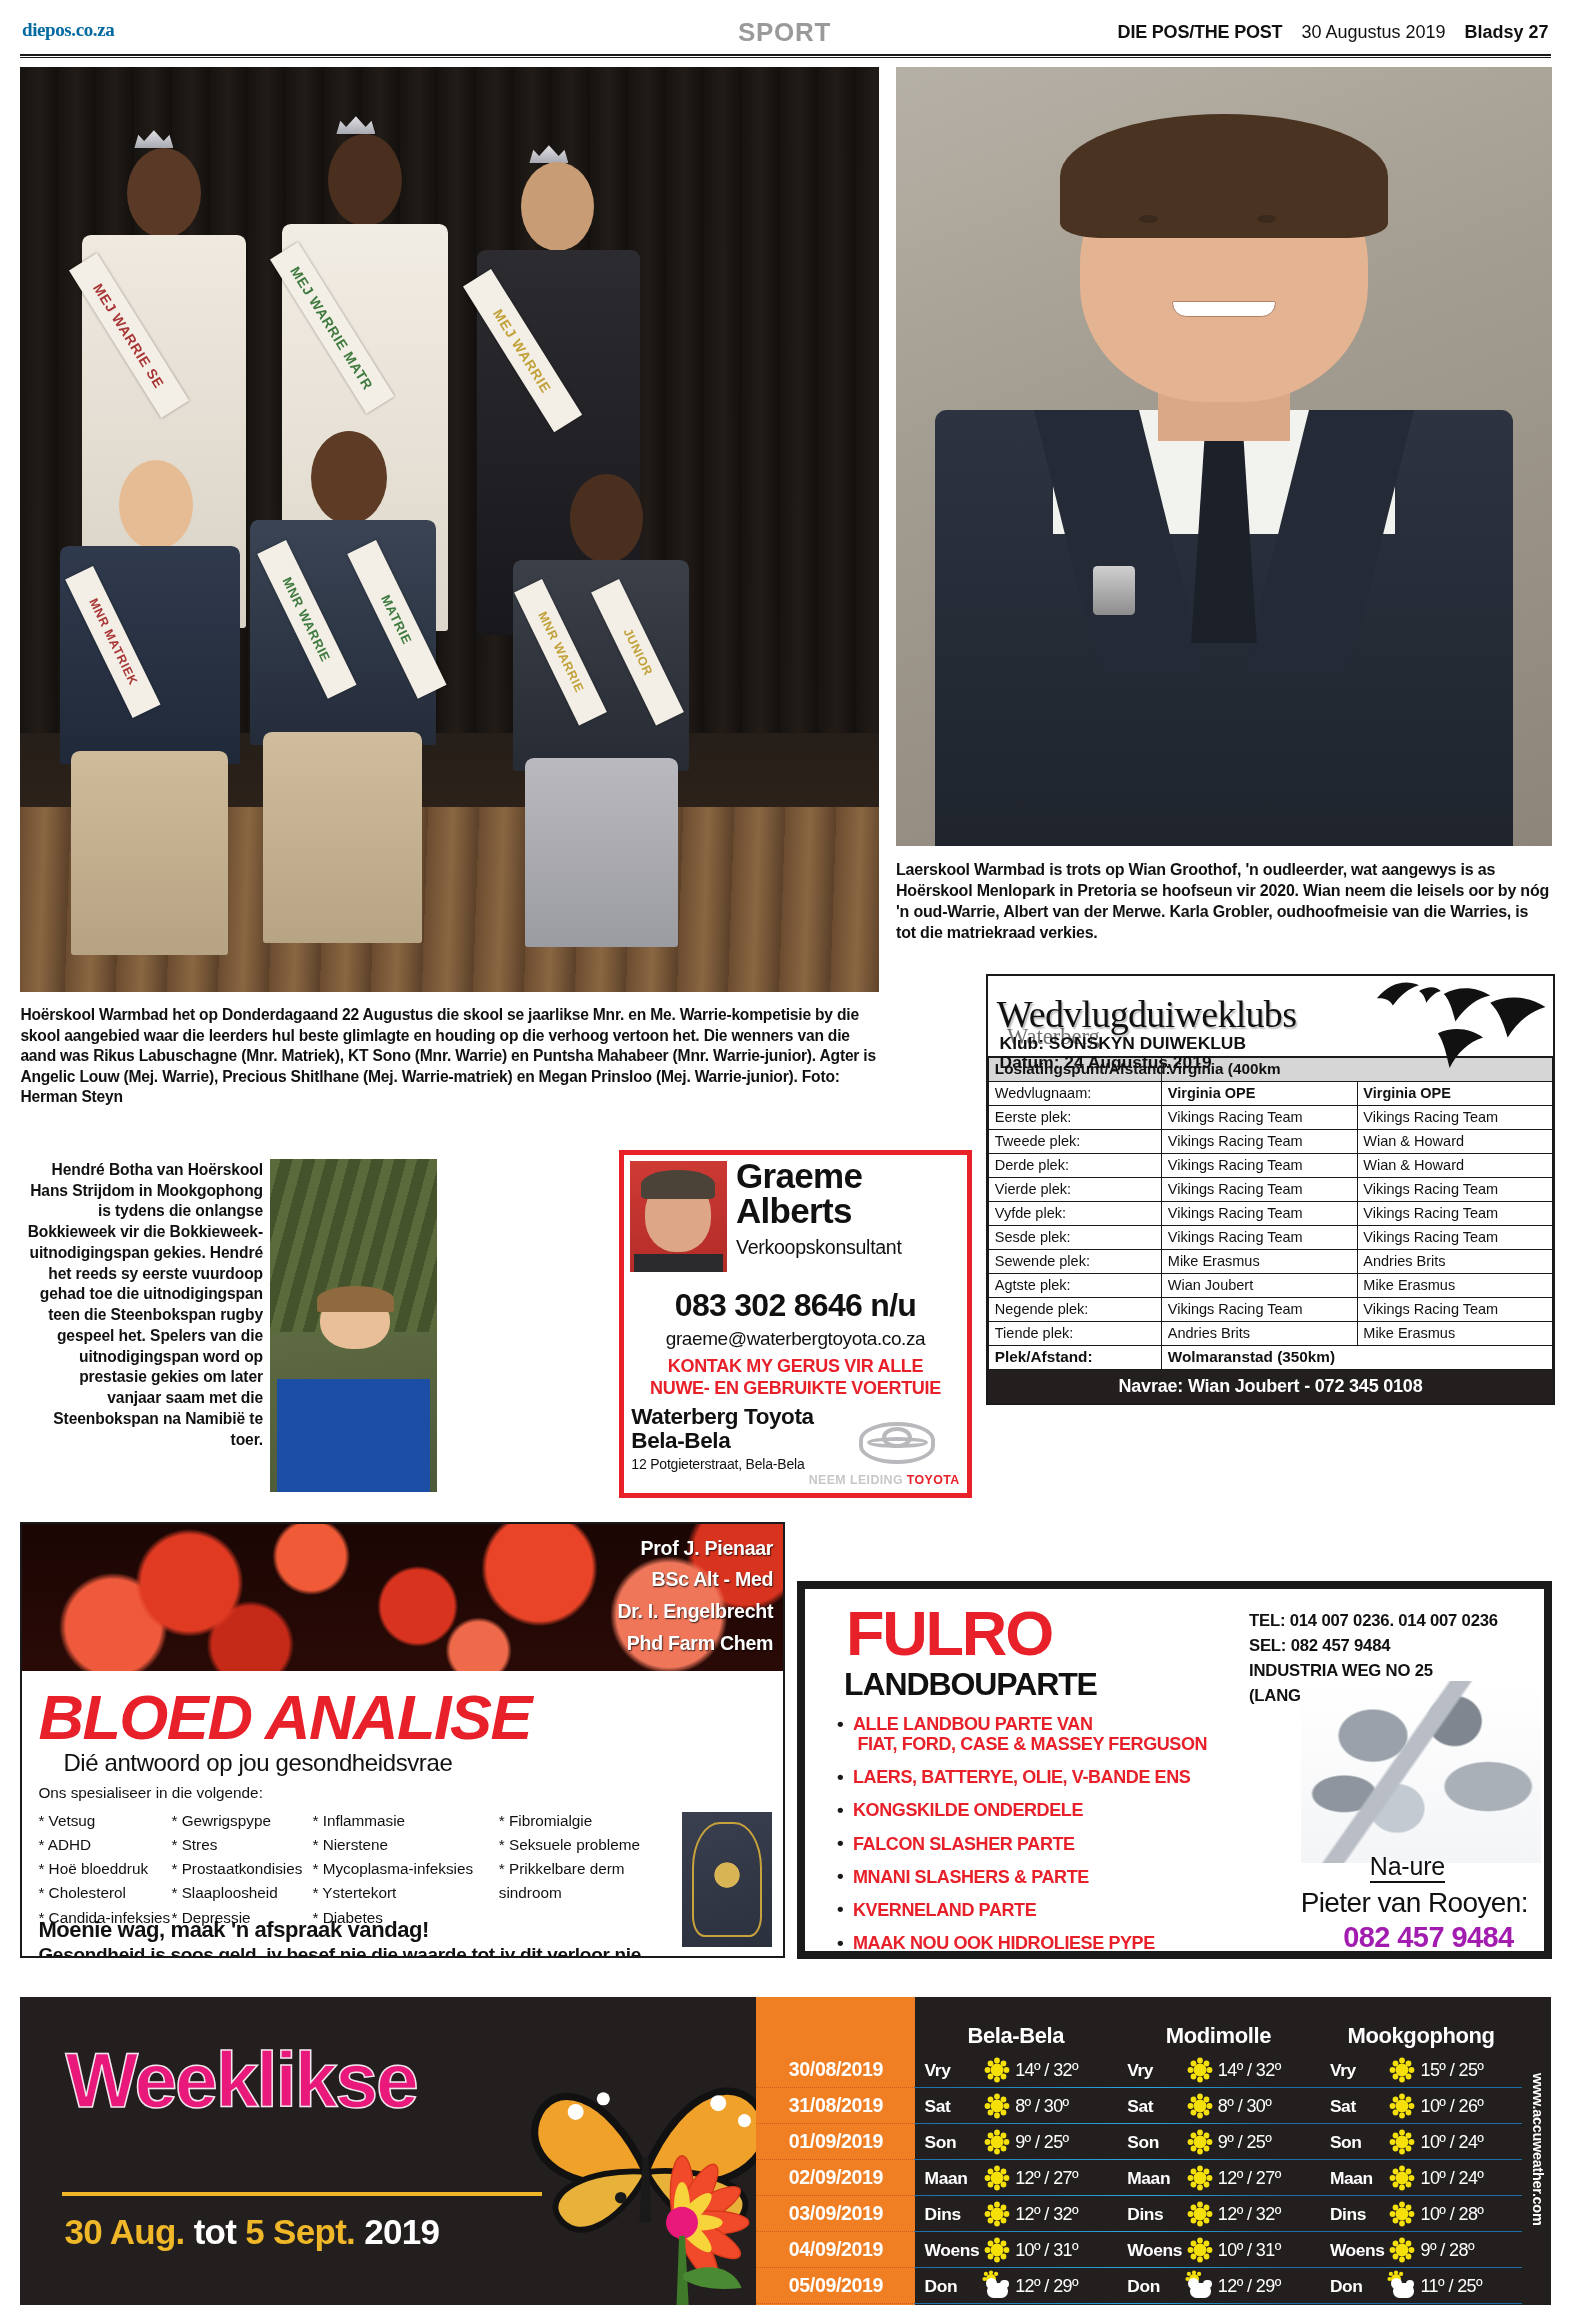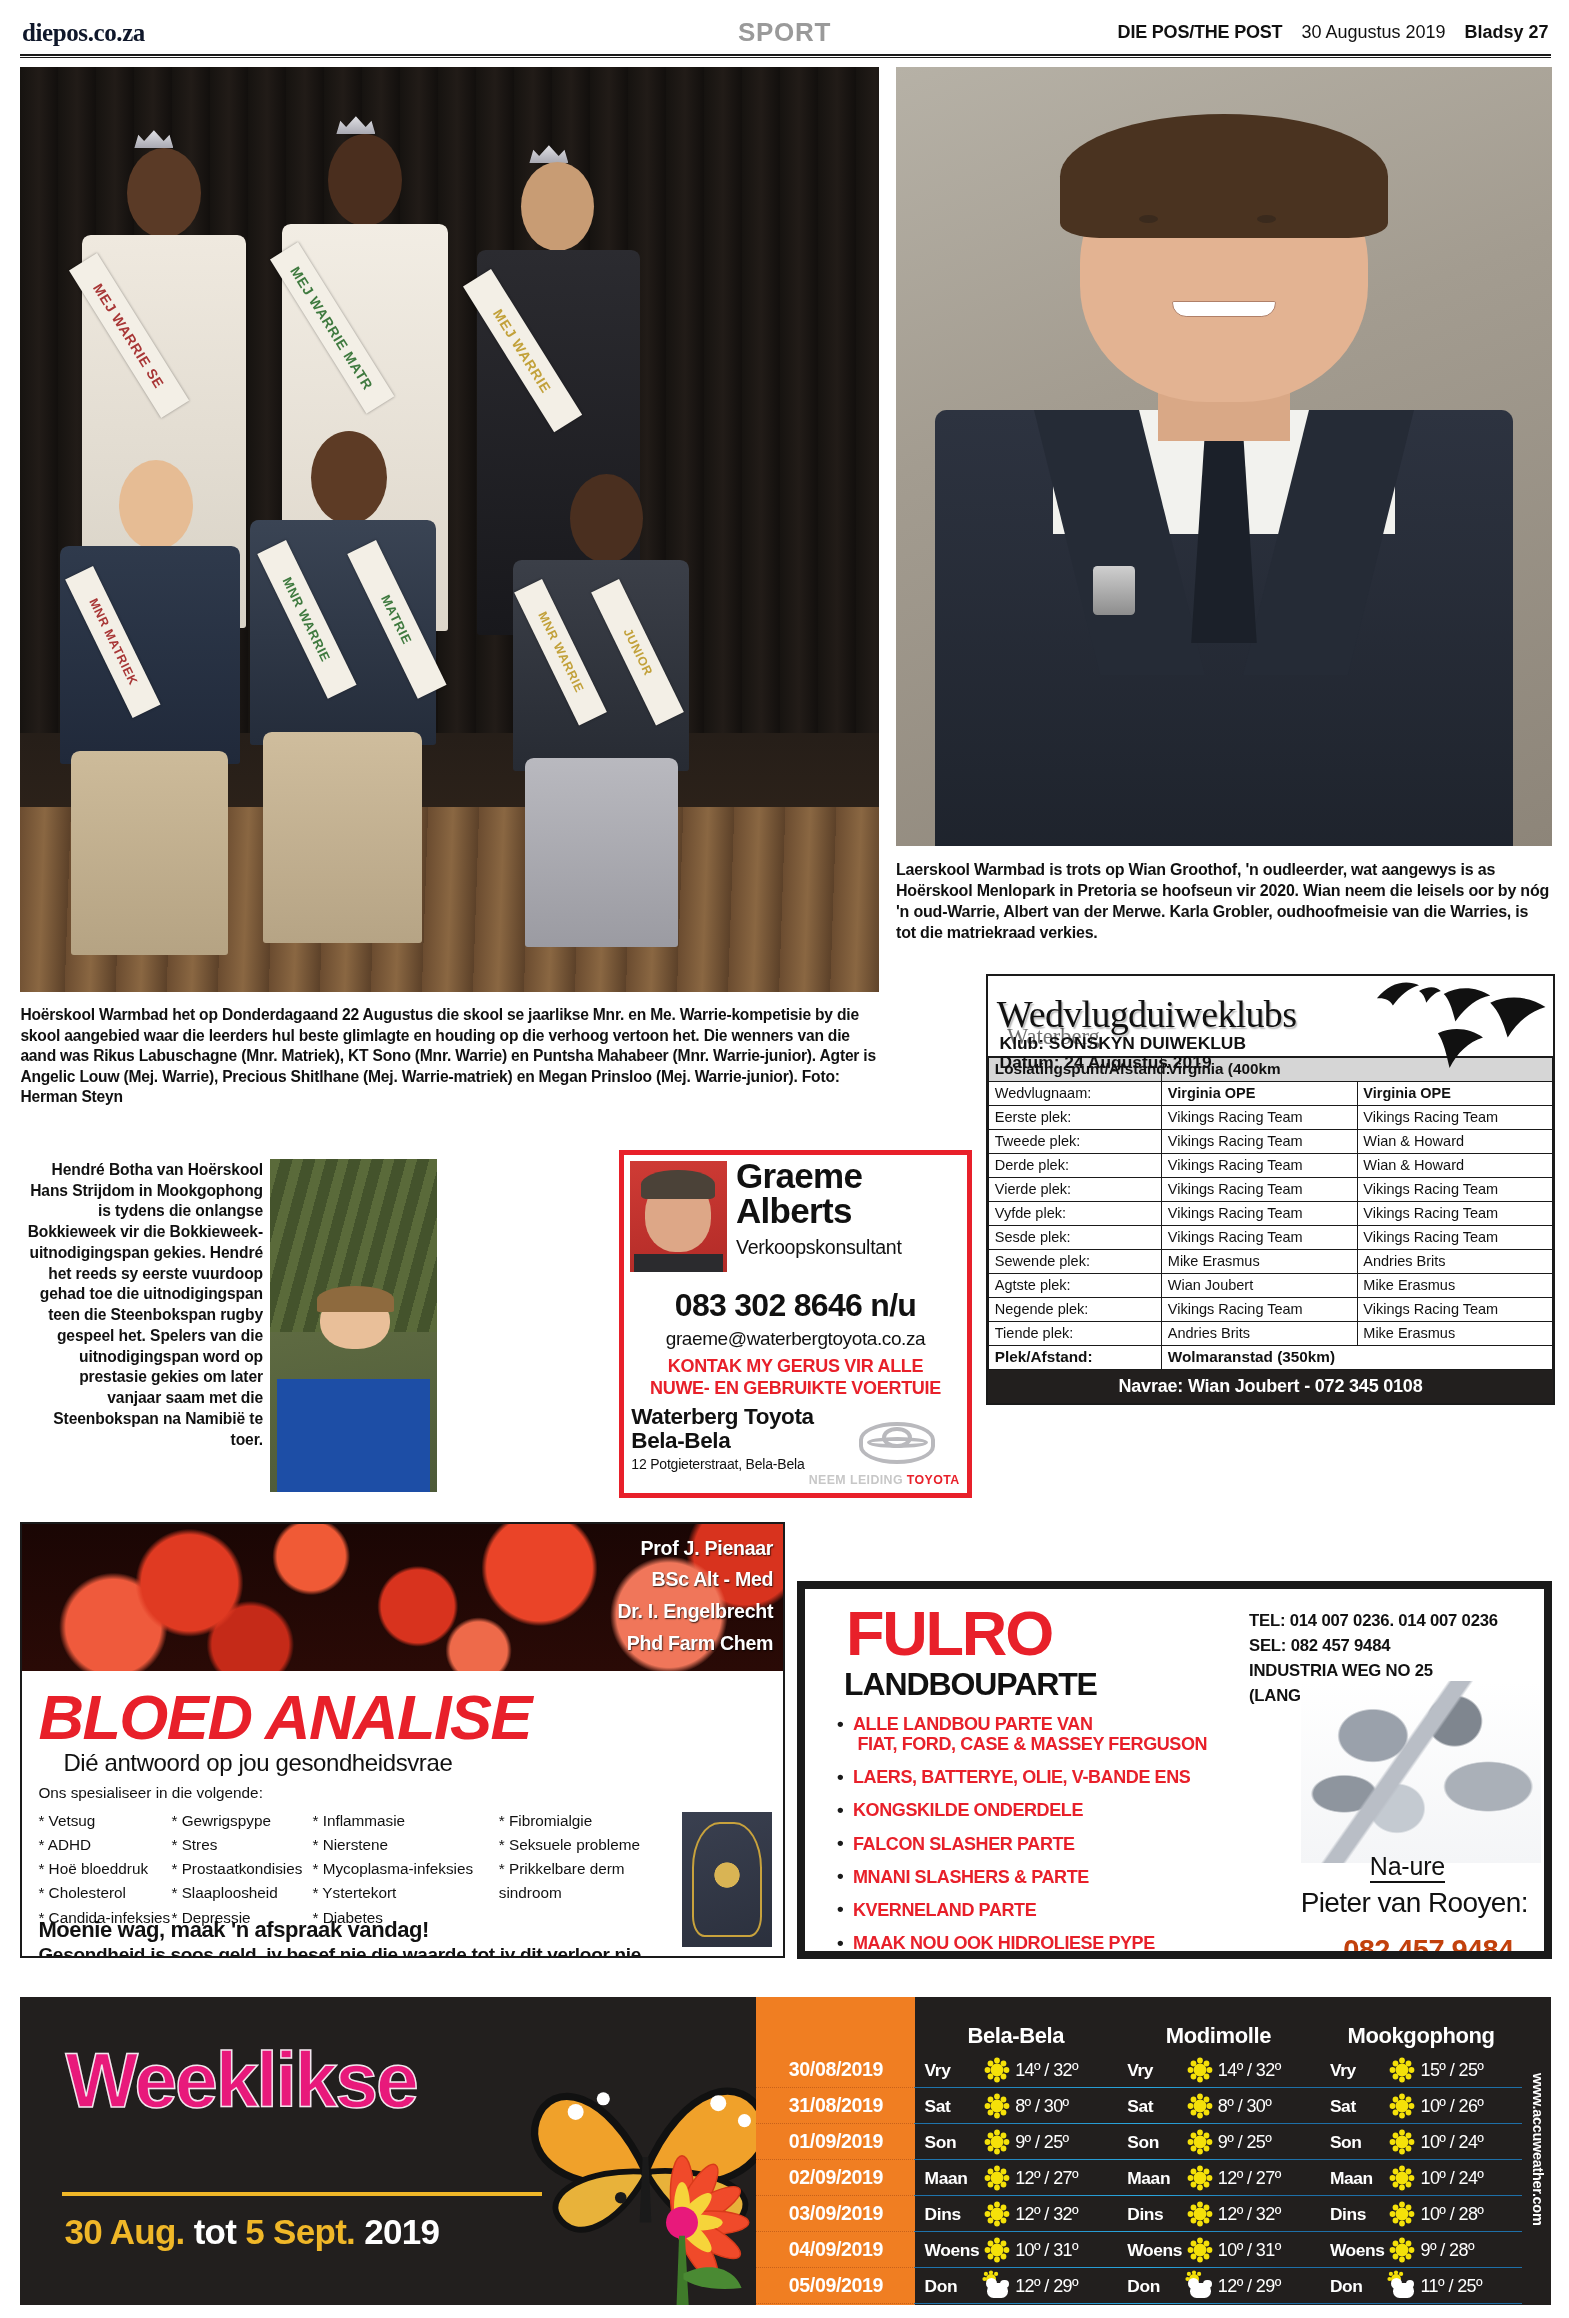--- a/index.html
+++ b/index.html
@@ -10,21 +10,21 @@
     overflow: hidden;
   }
   .page { position: relative; width: 1569px; height: 2319px; background: #fff; }
 
   
   .masthead {
     position: absolute; left: 0; top: 0; width: 1569px; height: 57px;
   }
   .mast-logo {
     position: absolute; left: 22px; top: 19px;
-    font-size: 25px; font-weight: 900; color: #0f172a;
+    font-size: 19px; font-weight: 900; color: #0369a1;
     font-family: "Liberation Serif", serif; letter-spacing: -0.4px;
   }
   .mast-sport {
     position: absolute; left: 0; top: 17.4px; width: 1569px;
     text-align: center; font-size: 26px; font-weight: 900;
     color: #9a9a9a; letter-spacing: 0.7px;
   }
   .mast-right {
     position: absolute; right: 20.4px; top: 22px;
     display: flex; align-items: baseline; gap: 19px;
@@ -315,21 +315,21 @@
   .fu-na {
     position:absolute; right: 99px; top: 263px; font-size: 25px; color:#111;
     border-bottom: 2.2px solid #111; font-weight:400; letter-spacing:-0.2px;
   }
   .fu-pvr {
     position:absolute; right: 16px; top: 298px; font-size: 28px; color:#111;
     letter-spacing:-0.6px;
   }
   .fu-pvrnum {
     position:absolute; right: 30.5px; top: 332px; font-size: 29px; font-weight:900;
-    color:#c2410c; letter-spacing:-0.6px;margin-top:13px;
+    color:#a21caf; letter-spacing:-0.6px;
   }
 
   
   .weather {
     position:absolute; left: 20.4px; top: 1997px; width: 1531px; height: 308px;
     background:#221f1e; overflow:hidden;
   }
   .wx-left { position:absolute; left:0; top:0; width: 736px; height:100%; background:#221f1e; }
   .wx-title1 {
     position:absolute; left: 45px; top: 39px; font-size: 77px; font-weight:900;

